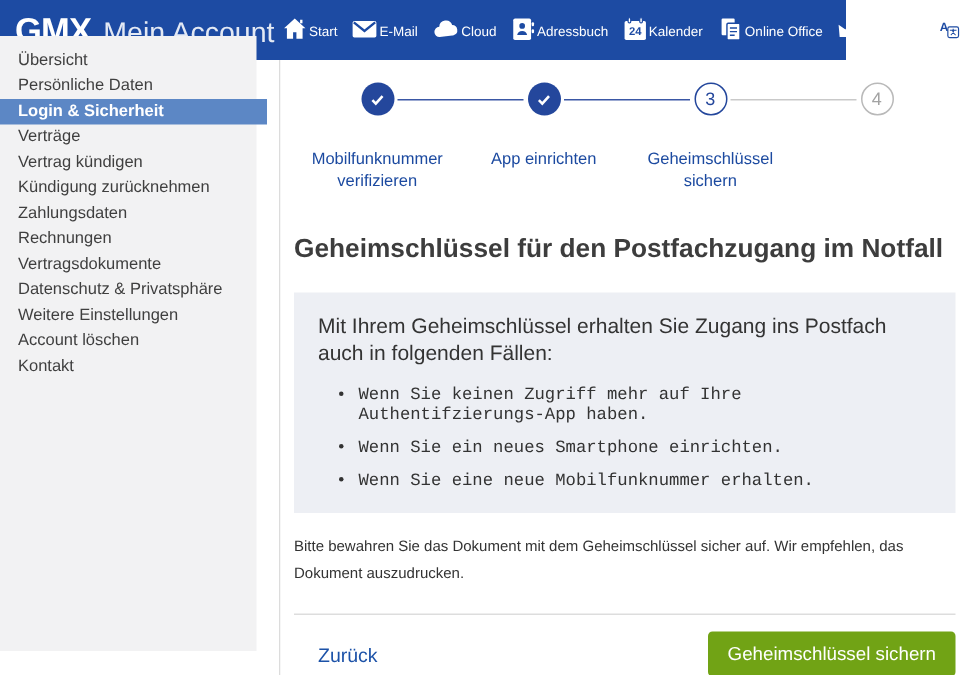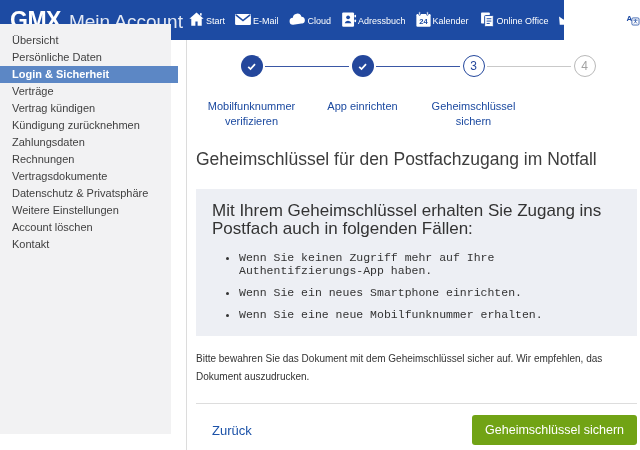--- a/index.html
+++ b/index.html
@@ -42,23 +42,23 @@
   .step-label { font-size:11px; line-height:15px; text-align:center; max-width:108px; color:#1c4aa0;margin-top:13px; }
   .step.upcoming .step-label { color:#a0a0a0; }
   .seg { position:absolute; top:11px; height:1px; z-index:1; }
   .seg.blue { background:#3a57a5; }
   .seg.gray { background:#c9c9c9; }
   .seg1 { left:69px;  width:84px; }
   .seg2 { left:180px; width:84px; }
   .seg3 { left:291px; width:84px; }
 
   
-  .page-title { margin-top:20px; font-size:17.5px; font-weight:400; color:#3d3d3d; }
+  .page-title { margin-top:26px; font-size:17.5px; font-weight:700; color:#3d3d3d; }
   .infobox { margin-top:19px; width:441px; background:#edeff4; padding:13px 16px 15px; }
-  .infobox-intro { font-size:17px; color:#333; line-height:18px; max-width:400px; }
+  .infobox-intro { font-size:14px; color:#333; line-height:18px; max-width:400px; }
   .infobox ul { margin-top:13px; padding-left:27px; }
   .infobox li { font-size:11.5px; color:#333; margin-bottom:9px;font-family:Liberation Mono, monospace; }
   .infobox li:last-child { margin-bottom:0; }
   .note { margin-top:14px; width:441px; font-size:10px; color:#333; line-height:18px; }
   .divider { margin-top:17px; width:441px; height:1px; background:#ddd; }
   .footer { margin-top:11px; width:441px; display:flex; justify-content:space-between; align-items:center; }
   .back-link { margin-left:16px; color:#1c52a8; font-size:13px; text-decoration:none; cursor:pointer; }
   .submit-btn { background:#71a315; color:#fff; border:none; border-radius:3px;
                 font-size:12.5px; padding:8px 13px; cursor:pointer;
                 font-family:"Liberation Sans", sans-serif; }

